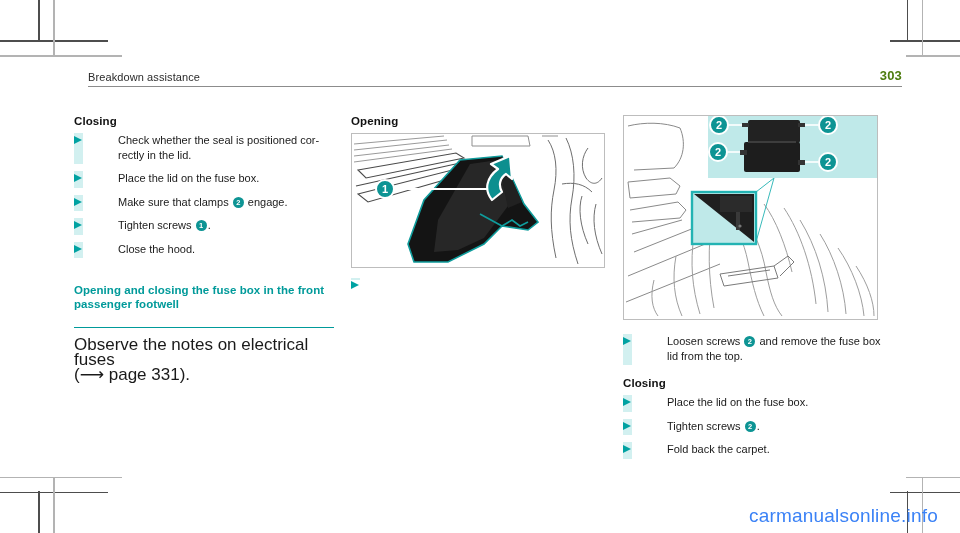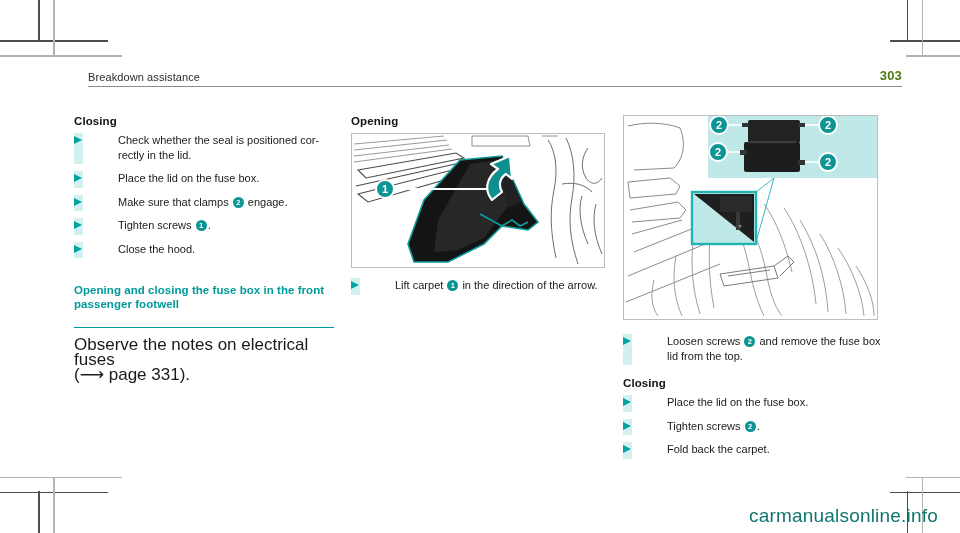--- a/index.html
+++ b/index.html
@@ -149,21 +149,21 @@
   .fig-right { width: 255px; height: 205px; margin-top: 0; }
 
   .fig-caption-block { margin-top: 10px; }
 
   
   .watermark {
     position: absolute;
     right: 22px;
     bottom: 6px;
     font-size: 19px;
-    color: #0f766e;
+    color: #3b82f6;
     letter-spacing: 0.2px;
     font-family: "Liberation Sans", sans-serif;
   }
 </style>
 </head>
 <body>
 
 <div>
   <div class="cm-line-light" style="left:0px;  top:55px; width:122px; height:1.5px;"></div>
   <div class="cm-line-dark" style="left:0px;  top:40px; width:108px; height:1.5px;"></div>
@@ -297,23 +297,20 @@
         <g>
           <path d="M158 22 L139 30 L146 35 C134 44 132 56 140 66 L150 58 C146 51 148 44 154 40 L160 45 Z" fill="#0d8f8f" stroke="#ffffff" stroke-width="2.2" stroke-linejoin="round"></path>
         </g>
       </svg>
     </div>
 
     <div class="fig-caption-block">
       <div class="step">
         <span class="band"></span>
         <span class="tri"></span>
-        <span class="step-text">
-          <span>Lift carpet </span><span class="badge">1</span><span> in the direction of the arrow.</span>
-        </span>
       </div>
     </div>
   </div>
 
   <div class="col col-3">
 
     <div class="figure fig-right">
       <svg width="253" height="203" viewBox="0 0 253 203">
 
         <g fill="none" stroke="#8a8a8a" stroke-width="1">

